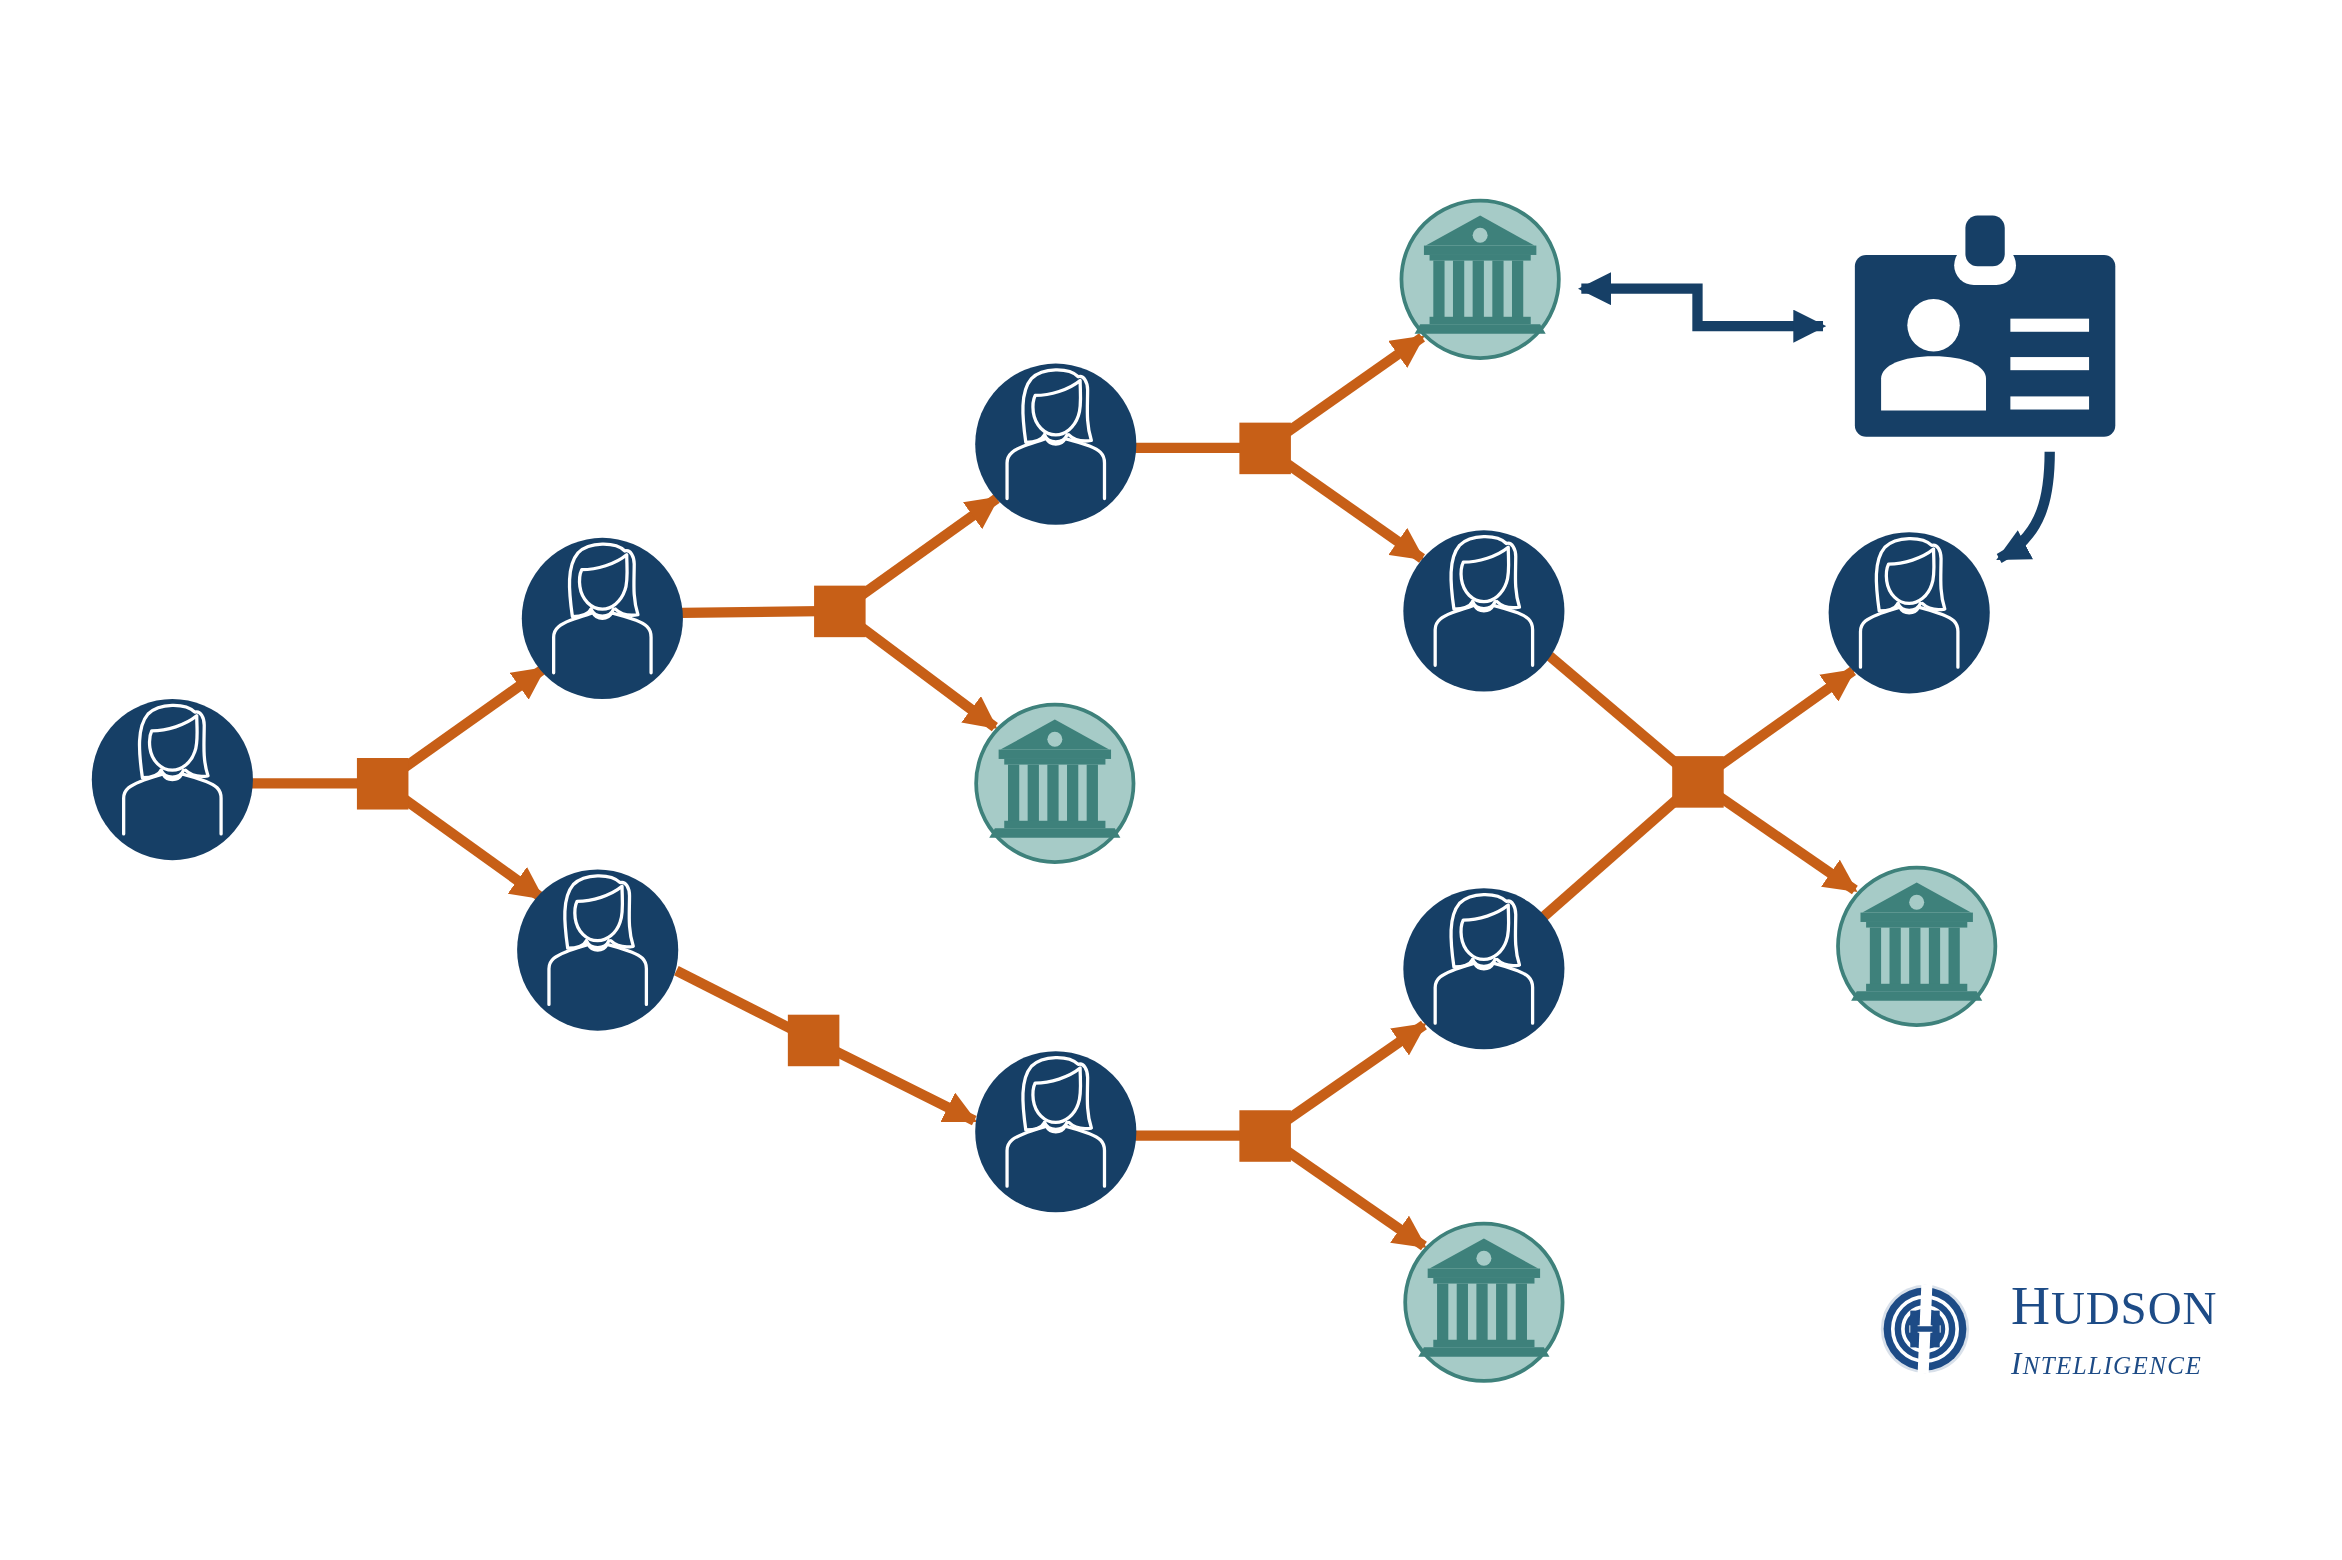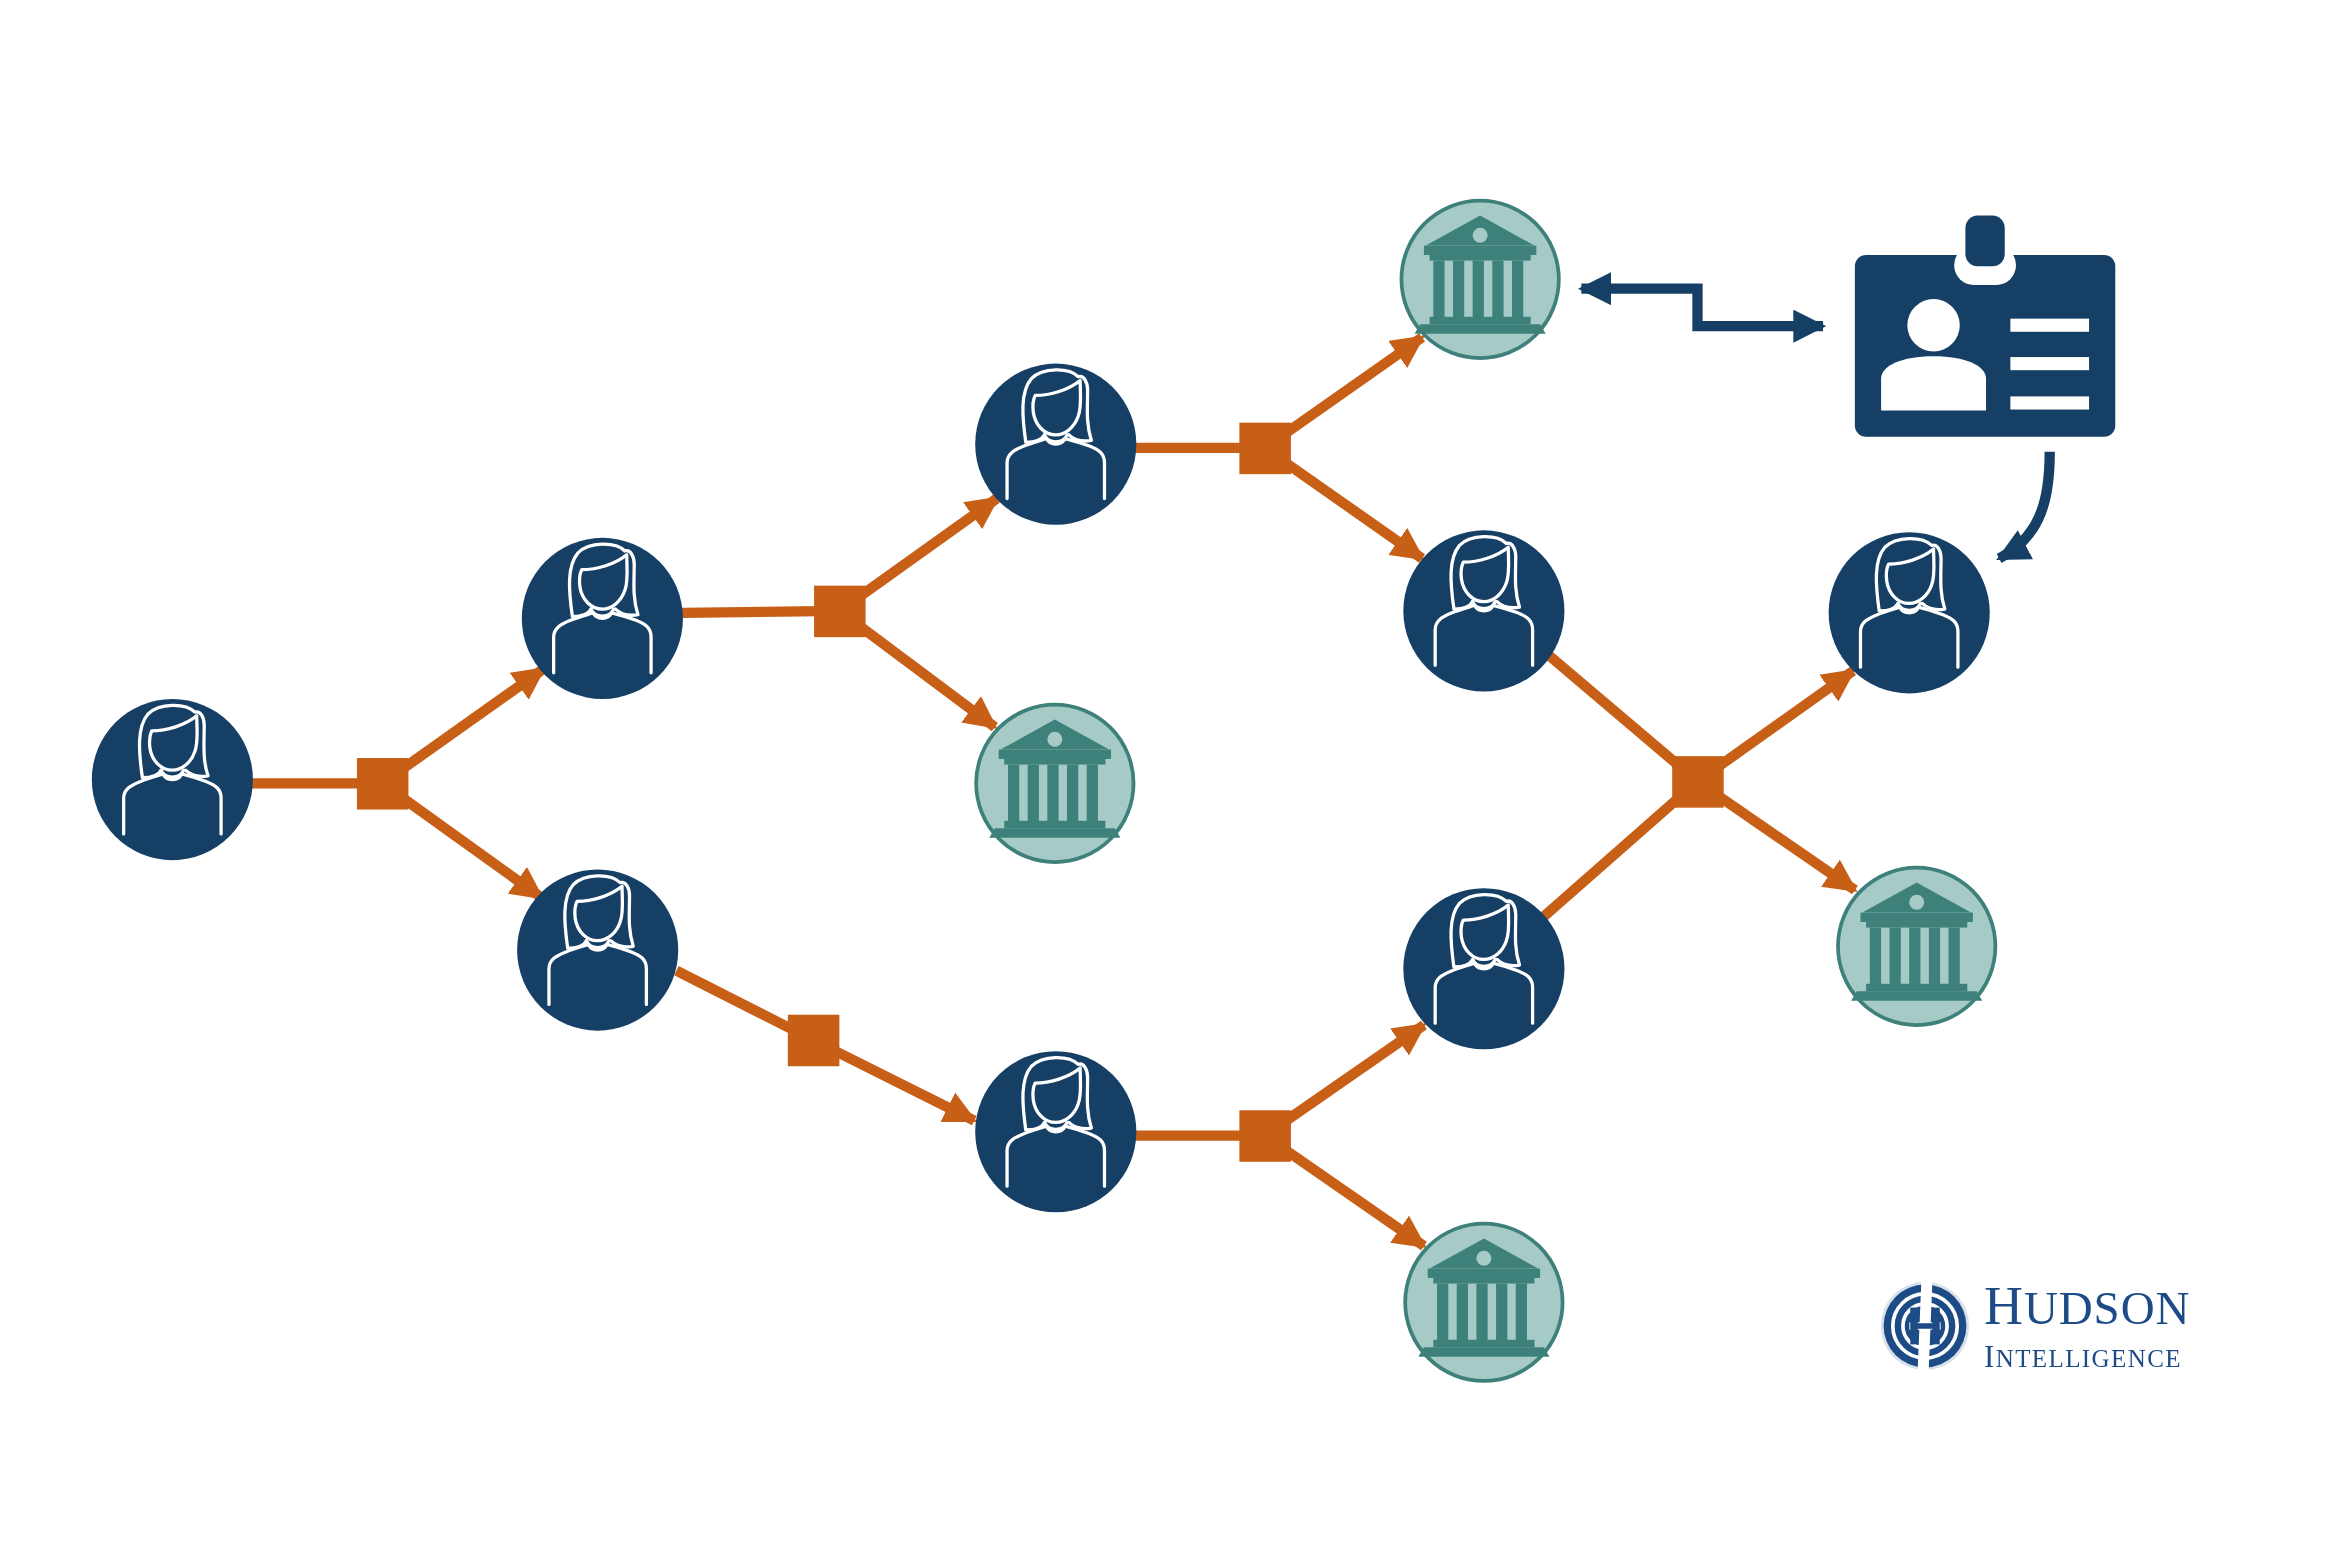--- a/index.html
+++ b/index.html
@@ -1,23 +1,23 @@
 <!DOCTYPE html>
 <html style="font-size:15px"><head>
 <meta charset="utf-8">
 <style>
   html, body { margin: 0; padding: 0; background: #ffffff; }
   body { width: 2342px; height: 1561px; position: relative; overflow: hidden; font-family: "Liberation Serif", serif; }
   #stage { position: absolute; left: 0; top: 0; width: 2342px; height: 1561px; }
-  .logo { position: absolute; left: 1879px; top: 1279px; display: flex; align-items: center; }
+  .logo { position: absolute; left: 1879px; top: 1279px; display: flex; align-items: center; gap: 27px; }
   .logo-mark { width: 92px; height: 92px; }
   .logo-text { margin-left: 13px; color: #1d4b86; line-height: 1; }
   .logo-line1 { font-family: "Liberation Serif", serif; font-size: 47px; letter-spacing: 0.9px; }
   .logo-line1 .big { font-size: 54px; }
-  .logo-line2 { font-family: "Liberation Serif", serif; font-size: 25px; letter-spacing: 1.4px; margin-top: 8px; }
+  .logo-line2 { font-family: "Liberation Serif", serif; font-size: 25px; letter-spacing: 1.4px; margin-top: 15px; font-style: italic; }
   .logo-line2 .big { font-size: 31px; }
 </style>
 </head>
 <body>
 
 <svg id="stage" width="2342" height="1561" viewBox="0 0 2500 1666" xmlns="http://www.w3.org/2000/svg">
   <defs>
     <marker id="ah-orange" viewBox="0 0 10 10" refX="9" refY="5" markerWidth="3.2" markerHeight="3.2" orient="auto" markerUnits="strokeWidth">
       <path d="M0,0 L10,5 L0,10 z" fill="#c75f17"></path>
     </marker>

